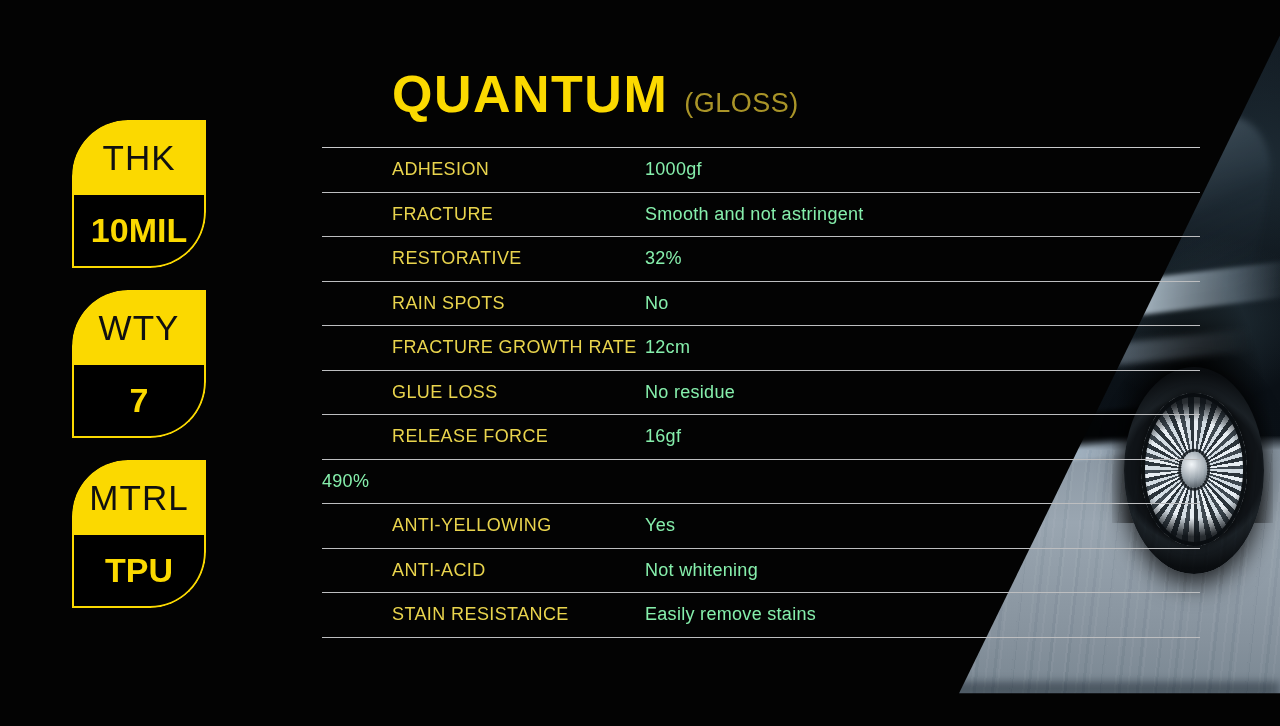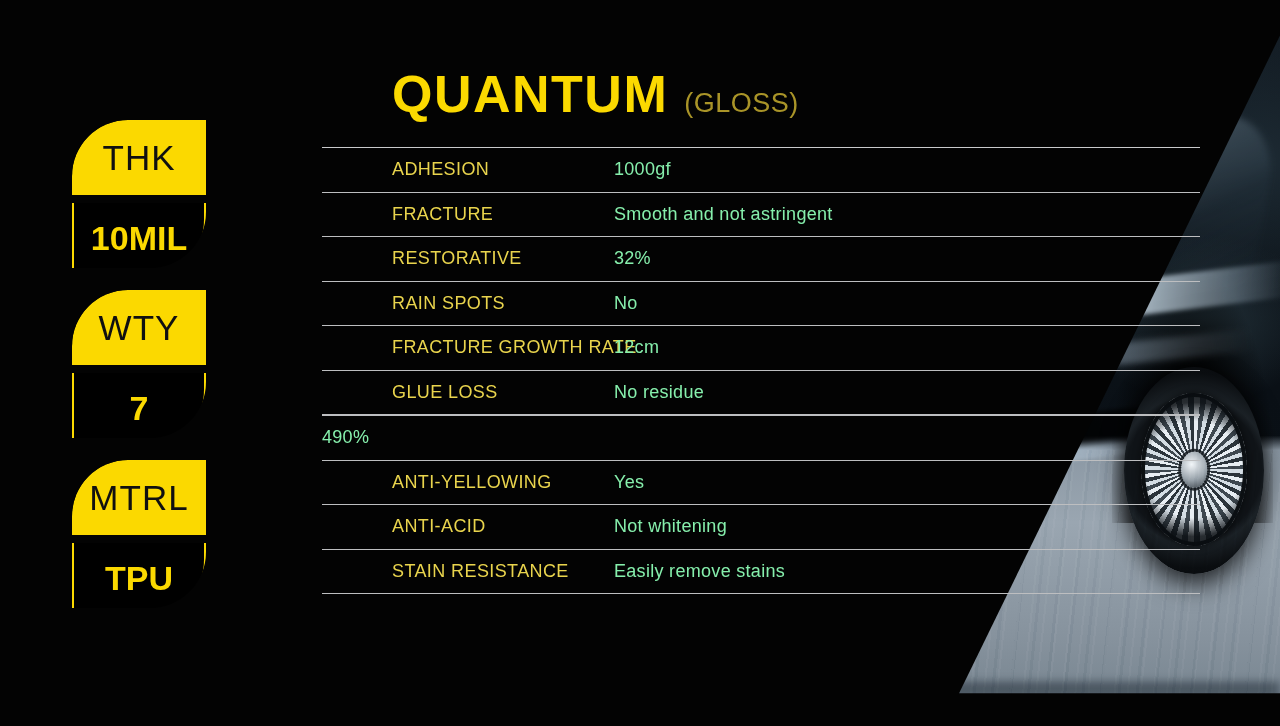--- a/index.html
+++ b/index.html
@@ -134,21 +134,21 @@
   }
   .badge-top span{
     color:#101010; font-size:35px; font-weight:400; letter-spacing:1px;
     line-height:1;
   }
   .badge-bot{
     height:49.5%;
     background:#000;
     border:2px solid #fbd900; border-top:none;
     border-radius:0 0 56px 0;
-    display:flex; align-items:center; justify-content:center;margin-top:8px;
+    display:flex; align-items:center; justify-content:center;
   }
   .badge-bot span{
     color:#fbd900; font-size:34px; font-weight:bold; letter-spacing:0px;
     line-height:1;
   }
 
   
   .title-row{
     position:absolute; left:392px; top:68px;
     display:flex; align-items:baseline; gap:16px; z-index:20;
@@ -162,21 +162,21 @@
     letter-spacing:.5px; line-height:1;
   }
 
   
   .table{
     position:absolute; left:322px; top:147px; width:878px; z-index:10;
   }
   .rule{ height:1px; background:#c9cacc; width:100%; }
   .rule.sep{ background:#bdbec0; }
   .row{
-    height:43.5px; display:flex; align-items:center;
+    height:43.5px; display:flex; align-items:center;gap:31px;
   }
   .cell-label{
     width:292px; padding-left:70px;
     font-size:18px; color:#e9d44d; letter-spacing:.4px;
     white-space:nowrap;
   }
   .cell-value{
     font-size:18px; color:#86efac; letter-spacing:.3px;
     white-space:nowrap;
   }
@@ -243,20 +243,24 @@
       <div class="row">
         <div class="cell-label">FRACTURE GROWTH RATE</div>
         <div class="cell-value">12cm</div>
       </div>
       <div class="rule sep"></div>
       <div class="row">
         <div class="cell-label">GLUE LOSS</div>
         <div class="cell-value">No residue</div>
       </div>
       <div class="rule sep"></div>
+      <div class="row">
+        <div class="cell-label">RELEASE FORCE</div>
+        <div class="cell-value">16gf</div>
+      </div>
       <div class="rule sep"></div>
       <div class="row">
         <div class="cell-value">490%</div>
       </div>
       <div class="rule sep"></div>
       <div class="row">
         <div class="cell-label">ANTI-YELLOWING</div>
         <div class="cell-value">Yes</div>
       </div>
       <div class="rule sep"></div>

